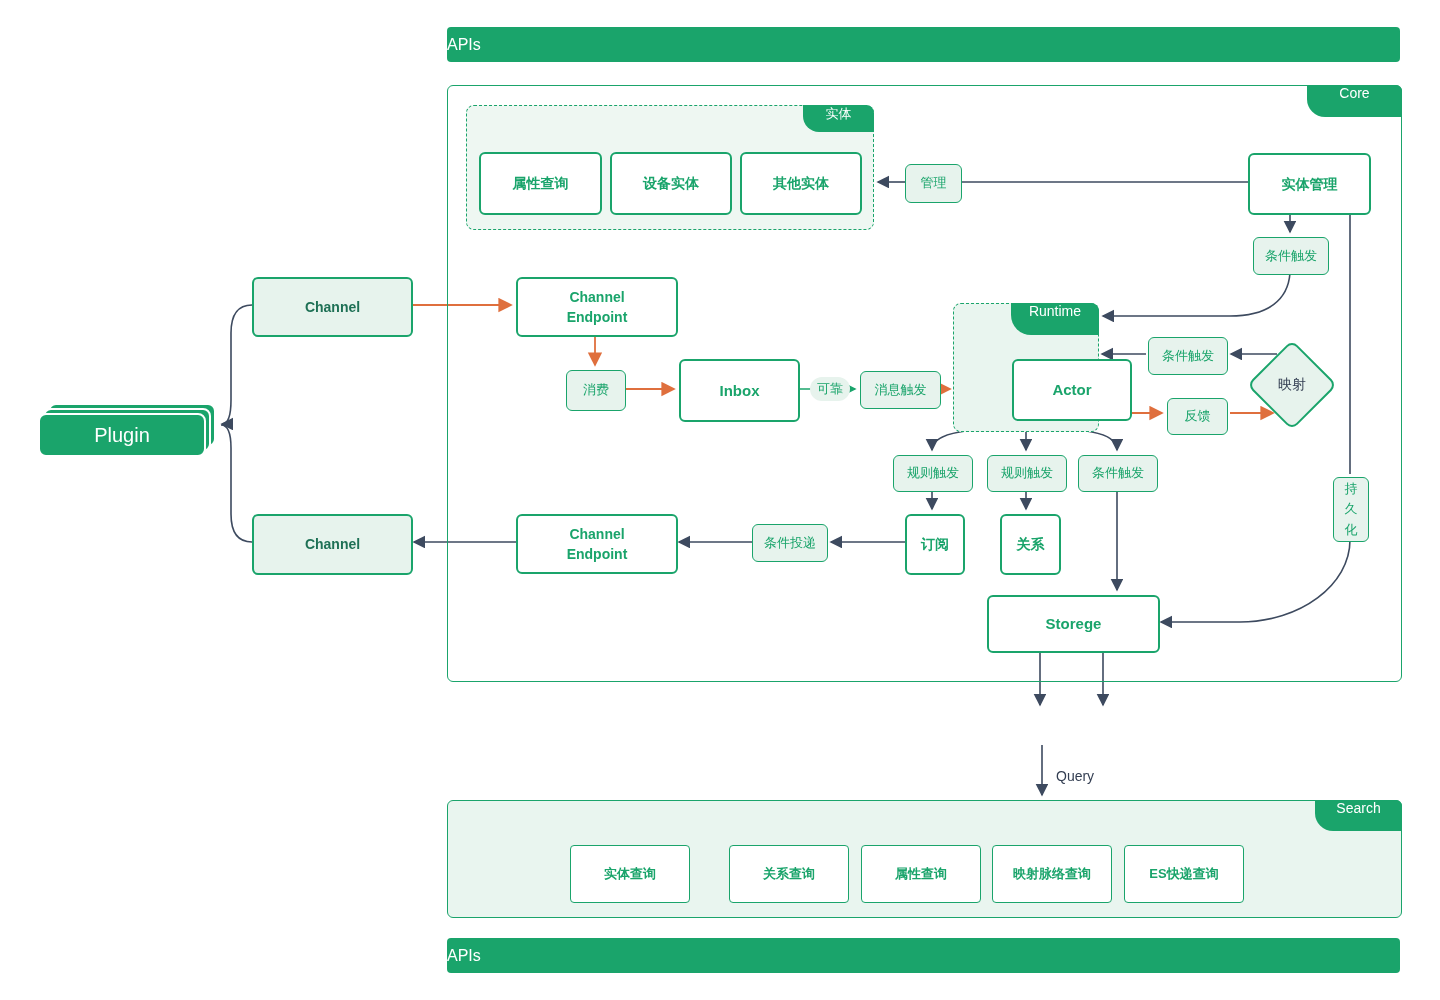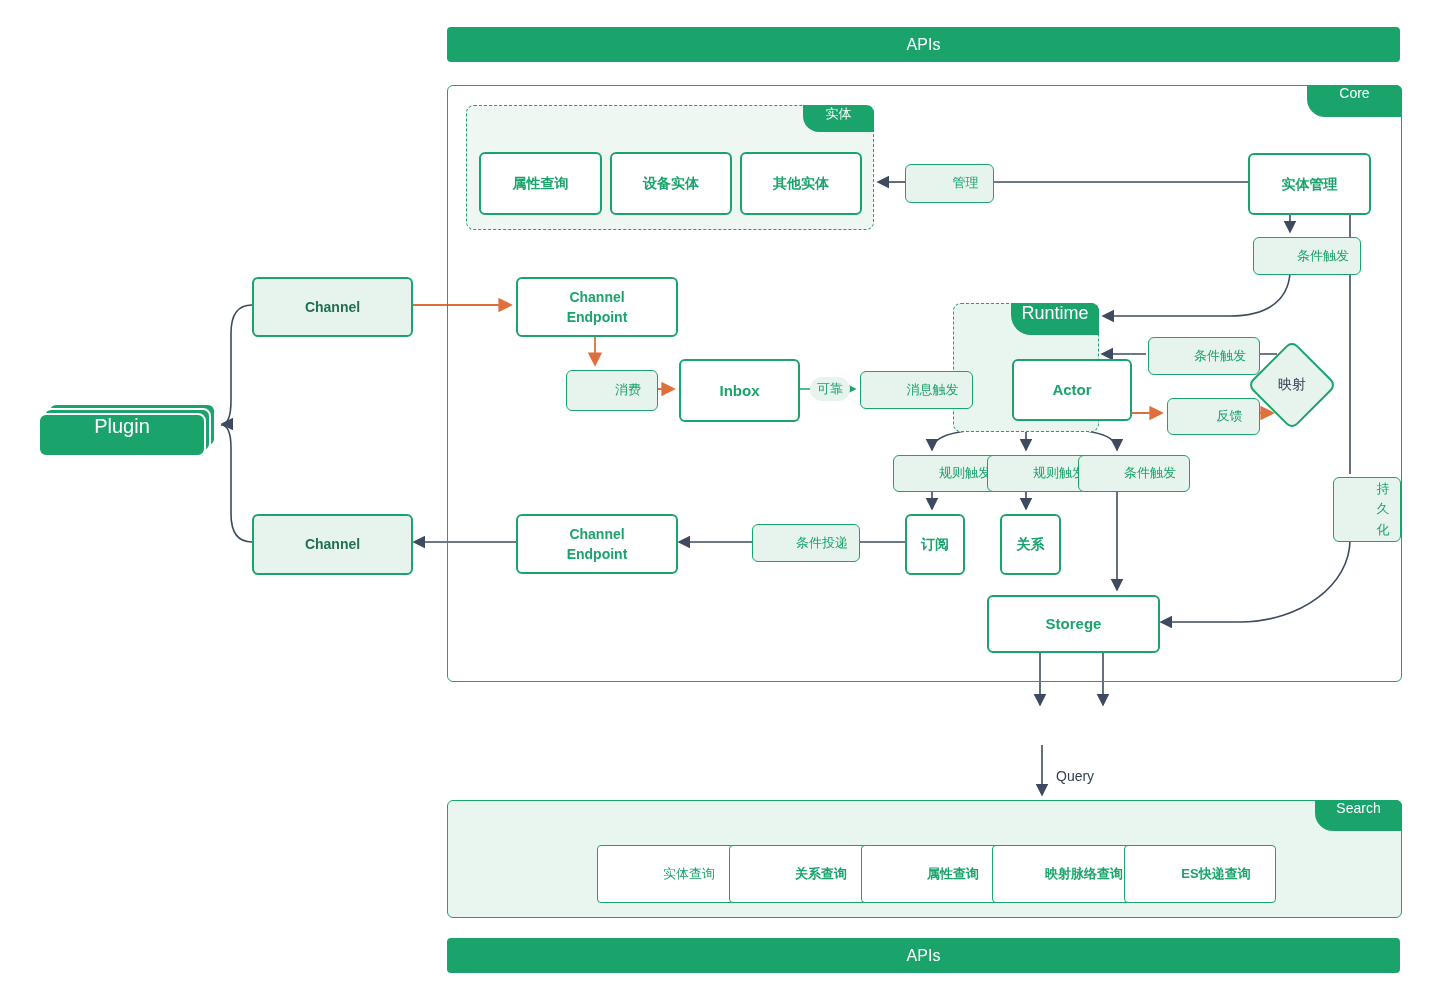--- a/index.html
+++ b/index.html
@@ -9,46 +9,46 @@
     --dark:#3d4a5f;
     --orange:#df6f3d;
     --dkgreen:#1e7055;
     --dktext:#333e52;
   }
   html,body{margin:0;padding:0;background:#fff;}
   #stage{position:relative;width:1440px;height:1000px;background:#fff;
          font-family:"Liberation Sans","DejaVu Sans",sans-serif;overflow:hidden;}
   #connectors{position:absolute;left:0;top:0;z-index:0;}
   .bar{position:absolute;background:var(--green);color:#fff;border-radius:4px;
-       display:flex;align-items:center;justify-content:center;font-size:16px;z-index:2;}
+       display:flex;align-items:center;font-size:16px;z-index:2;}
   .frame{position:absolute;border:1.5px solid var(--green);border-radius:6px;z-index:1;}
   .groupbox{position:absolute;border:1.5px dashed var(--green);border-radius:8px;
             background:var(--group);z-index:1;}
   .tag{position:absolute;top:-1px;right:-1px;background:var(--green);color:#fff;
        display:flex;justify-content:center;z-index:3;}
   .box{position:absolute;background:#fff;border:2px solid var(--green);border-radius:6px;
        color:var(--green);display:flex;align-items:center;justify-content:center;
        text-align:center;font-size:14px;font-weight:600;z-index:4;white-space:pre-line;line-height:1.45;}
   .box.fill{background:var(--light);}
-  .box.small{font-size:13px;border-width:1.5px;font-weight:400;padding-left:32px;}
+  .box.small{font-size:13px;border-width:1.5px;font-weight:400;}
   .box.thin{border-width:1.5px;border-radius:4px;}
   .darktext{color:var(--dkgreen);}
   .floatlabel{position:absolute;background:var(--light);color:var(--green);font-size:13px;
        display:flex;align-items:center;justify-content:center;border-radius:12px;z-index:5;}
   .plain-label{position:absolute;color:var(--dktext);font-size:14px;z-index:5;}
   .diamond{position:absolute;left:1260px;top:353px;width:60px;height:60px;
        background:var(--light);border:2px solid var(--green);border-radius:8px;
        transform:rotate(45deg);z-index:4;display:flex;align-items:center;justify-content:center;}
   .diamond span{transform:rotate(-45deg);color:var(--dktext);font-size:14px;}
   .plugin-wrap{position:absolute;left:38px;top:403px;width:178px;height:52px;z-index:4;}
   .plugin-layer{position:absolute;width:164px;height:40px;background:var(--green);
        border:2px solid #fff;border-radius:8px;}
   .plugin-main{position:absolute;left:0;top:10px;width:164px;height:40px;background:var(--green);
        border:2px solid #fff;border-radius:8px;color:#fff;font-size:20px;
-       display:flex;justify-content:center;}
+       display:flex;align-items:center;justify-content:center;}
   .vert{line-height:1.55;font-size:12px;}
 </style>
 </head>
 <body>
 
 <div id="stage">
 
   <svg id="connectors" width="1440" height="1000" viewBox="0 0 1440 1000">
     <defs>
       <marker id="mdark" markerWidth="9" markerHeight="9" refX="7" refY="4" orient="auto">
@@ -163,21 +163,21 @@
     <span>Inbox</span>
   </div>
   <div class="floatlabel" style="left:810px;top:377px;width:40px;height:24px;">
     <span>可靠</span>
   </div>
   <div class="box fill small" style="left:860px;top:371px;width:79px;height:36px;">
     <span>消息触发</span>
   </div>
 
   <div class="groupbox" style="left:953px;top:303px;width:144px;height:127px;background:#e9f5ef;">
-    <div class="tag" style="width:88px;height:32px;border-radius:0 8px 0 20px;font-size:18px;">
+    <div class="tag" style="width:88px;height:32px;border-radius:0 8px 0 20px;font-size:14px;">
       <span>Runtime</span>
     </div>
   </div>
   <div class="box" style="left:1012px;top:359px;width:116px;height:58px;font-size:15px;">
     <span>Actor</span>
   </div>
 
   <div class="box fill small" style="left:1148px;top:337px;width:78px;height:36px;">
     <span>条件触发</span>
   </div>
@@ -218,21 +218,21 @@
   </div>
   <div class="plain-label" style="left:1056px;top:768px;">
     <span>Query</span>
   </div>
 
   <div class="frame" style="left:447px;top:800px;width:953px;height:116px;background:#e9f5ef;">
     <div class="tag" style="width:87px;height:31px;border-radius:0 6px 0 18px;font-size:14px;">
       <span>Search</span>
     </div>
   </div>
-  <div class="box thin small" style="left:597px;top:845px;width:118px;height:56px;font-weight:400;">
+  <div class="box thin small" style="left:570px;top:845px;width:118px;height:56px;font-weight:700;">
     <span>实体查询</span>
   </div>
   <div class="box thin small" style="left:729px;top:845px;width:118px;height:56px;font-weight:600;">
     <span>关系查询</span>
   </div>
   <div class="box thin small" style="left:861px;top:845px;width:118px;height:56px;font-weight:600;">
     <span>属性查询</span>
   </div>
   <div class="box thin small" style="left:992px;top:845px;width:118px;height:56px;font-weight:600;">
     <span>映射脉络查询</span>

